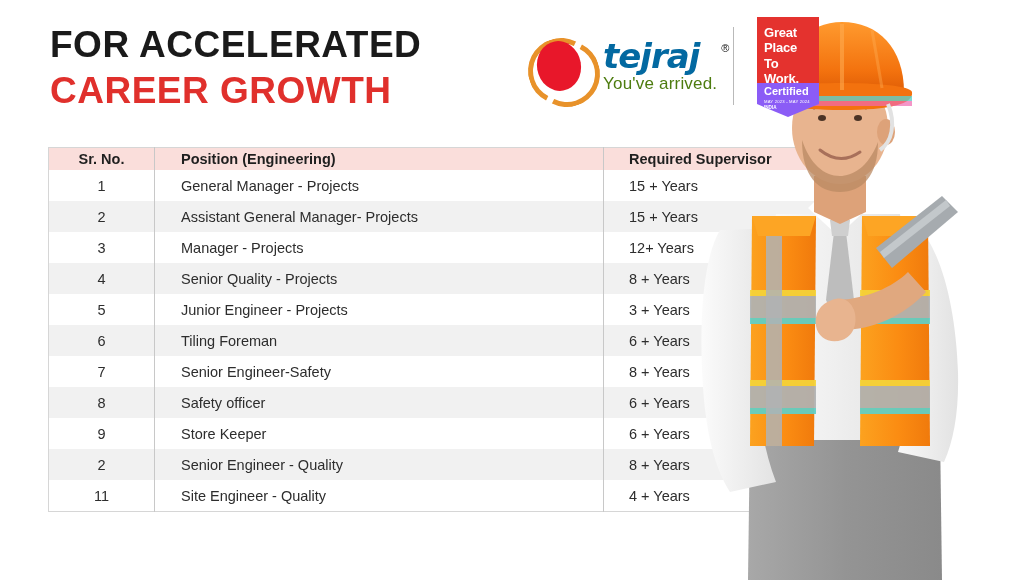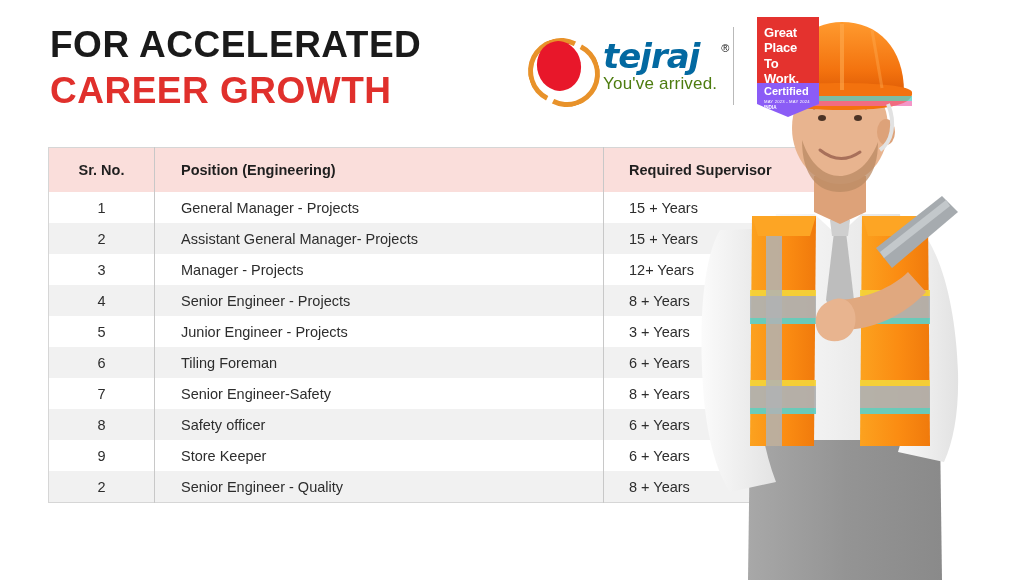--- a/index.html
+++ b/index.html
@@ -155,21 +155,21 @@
   }
   #jobs-table th, #jobs-table td {
     padding: 0;
     height: 31px;
     font-size: 14.5px;
     color: #2d2d2d;
     vertical-align: middle;
   }
   #jobs-table thead th {
     background: #fadedb;
-    height: 44px;
+    height: 22px;
     font-size: 14.5px;
     font-weight: bold;
     color: #1f1f1f;
   }
   .col-sr   { width: 105px; text-align: center; }
   .col-pos  { width: 422px; text-align: left;  padding-left: 26px !important; margin-left: 12px; }
   .col-exp  { width: 191px; text-align: left;  padding-left: 25px !important; }
   #jobs-table th.col-pos { padding-left: 26px !important; }
   #jobs-table th.col-exp { padding-left: 25px !important; }
   .vline-l { border-left: 1px solid #c8c8c8; }
@@ -244,21 +244,21 @@
           <td class="col-pos vline-l">Assistant General Manager- Projects</td>
           <td class="col-exp vline-l">15 + Years</td>
         </tr>
         <tr>
           <td class="col-sr">3</td>
           <td class="col-pos vline-l">Manager - Projects</td>
           <td class="col-exp vline-l">12+ Years</td>
         </tr>
         <tr>
           <td class="col-sr">4</td>
-          <td class="col-pos vline-l">Senior Engineer - Projects</td>
+          <td class="col-pos vline-l">Senior Quality - Projects</td>
           <td class="col-exp vline-l">8 + Years</td>
         </tr>
         <tr>
           <td class="col-sr">5</td>
           <td class="col-pos vline-l">Junior Engineer - Projects</td>
           <td class="col-exp vline-l">3 + Years</td>
         </tr>
         <tr>
           <td class="col-sr">6</td>
           <td class="col-pos vline-l">Tiling Foreman</td>
@@ -276,20 +276,25 @@
         </tr>
         <tr>
           <td class="col-sr">9</td>
           <td class="col-pos vline-l">Store Keeper</td>
           <td class="col-exp vline-l">6 + Years</td>
         </tr>
         <tr>
           <td class="col-sr">2</td>
           <td class="col-pos vline-l">Senior Engineer - Quality</td>
           <td class="col-exp vline-l">8 + Years</td>
+        </tr>
+        <tr>
+          <td class="col-sr">11</td>
+          <td class="col-pos vline-l">Site Engineer - Quality</td>
+          <td class="col-exp vline-l">4 + Years</td>
         </tr>
       </tbody>
   </table>
 
   <svg id="worker" viewBox="0 0 334 580" preserveAspectRatio="none">
     <defs>
       <linearGradient id="vestG" x1="0" y1="0" x2="1" y2="0">
         <stop offset="0%" stop-color="#fca21f"></stop>
         <stop offset="55%" stop-color="#fb8c12"></stop>
         <stop offset="100%" stop-color="#f07a0c"></stop>

